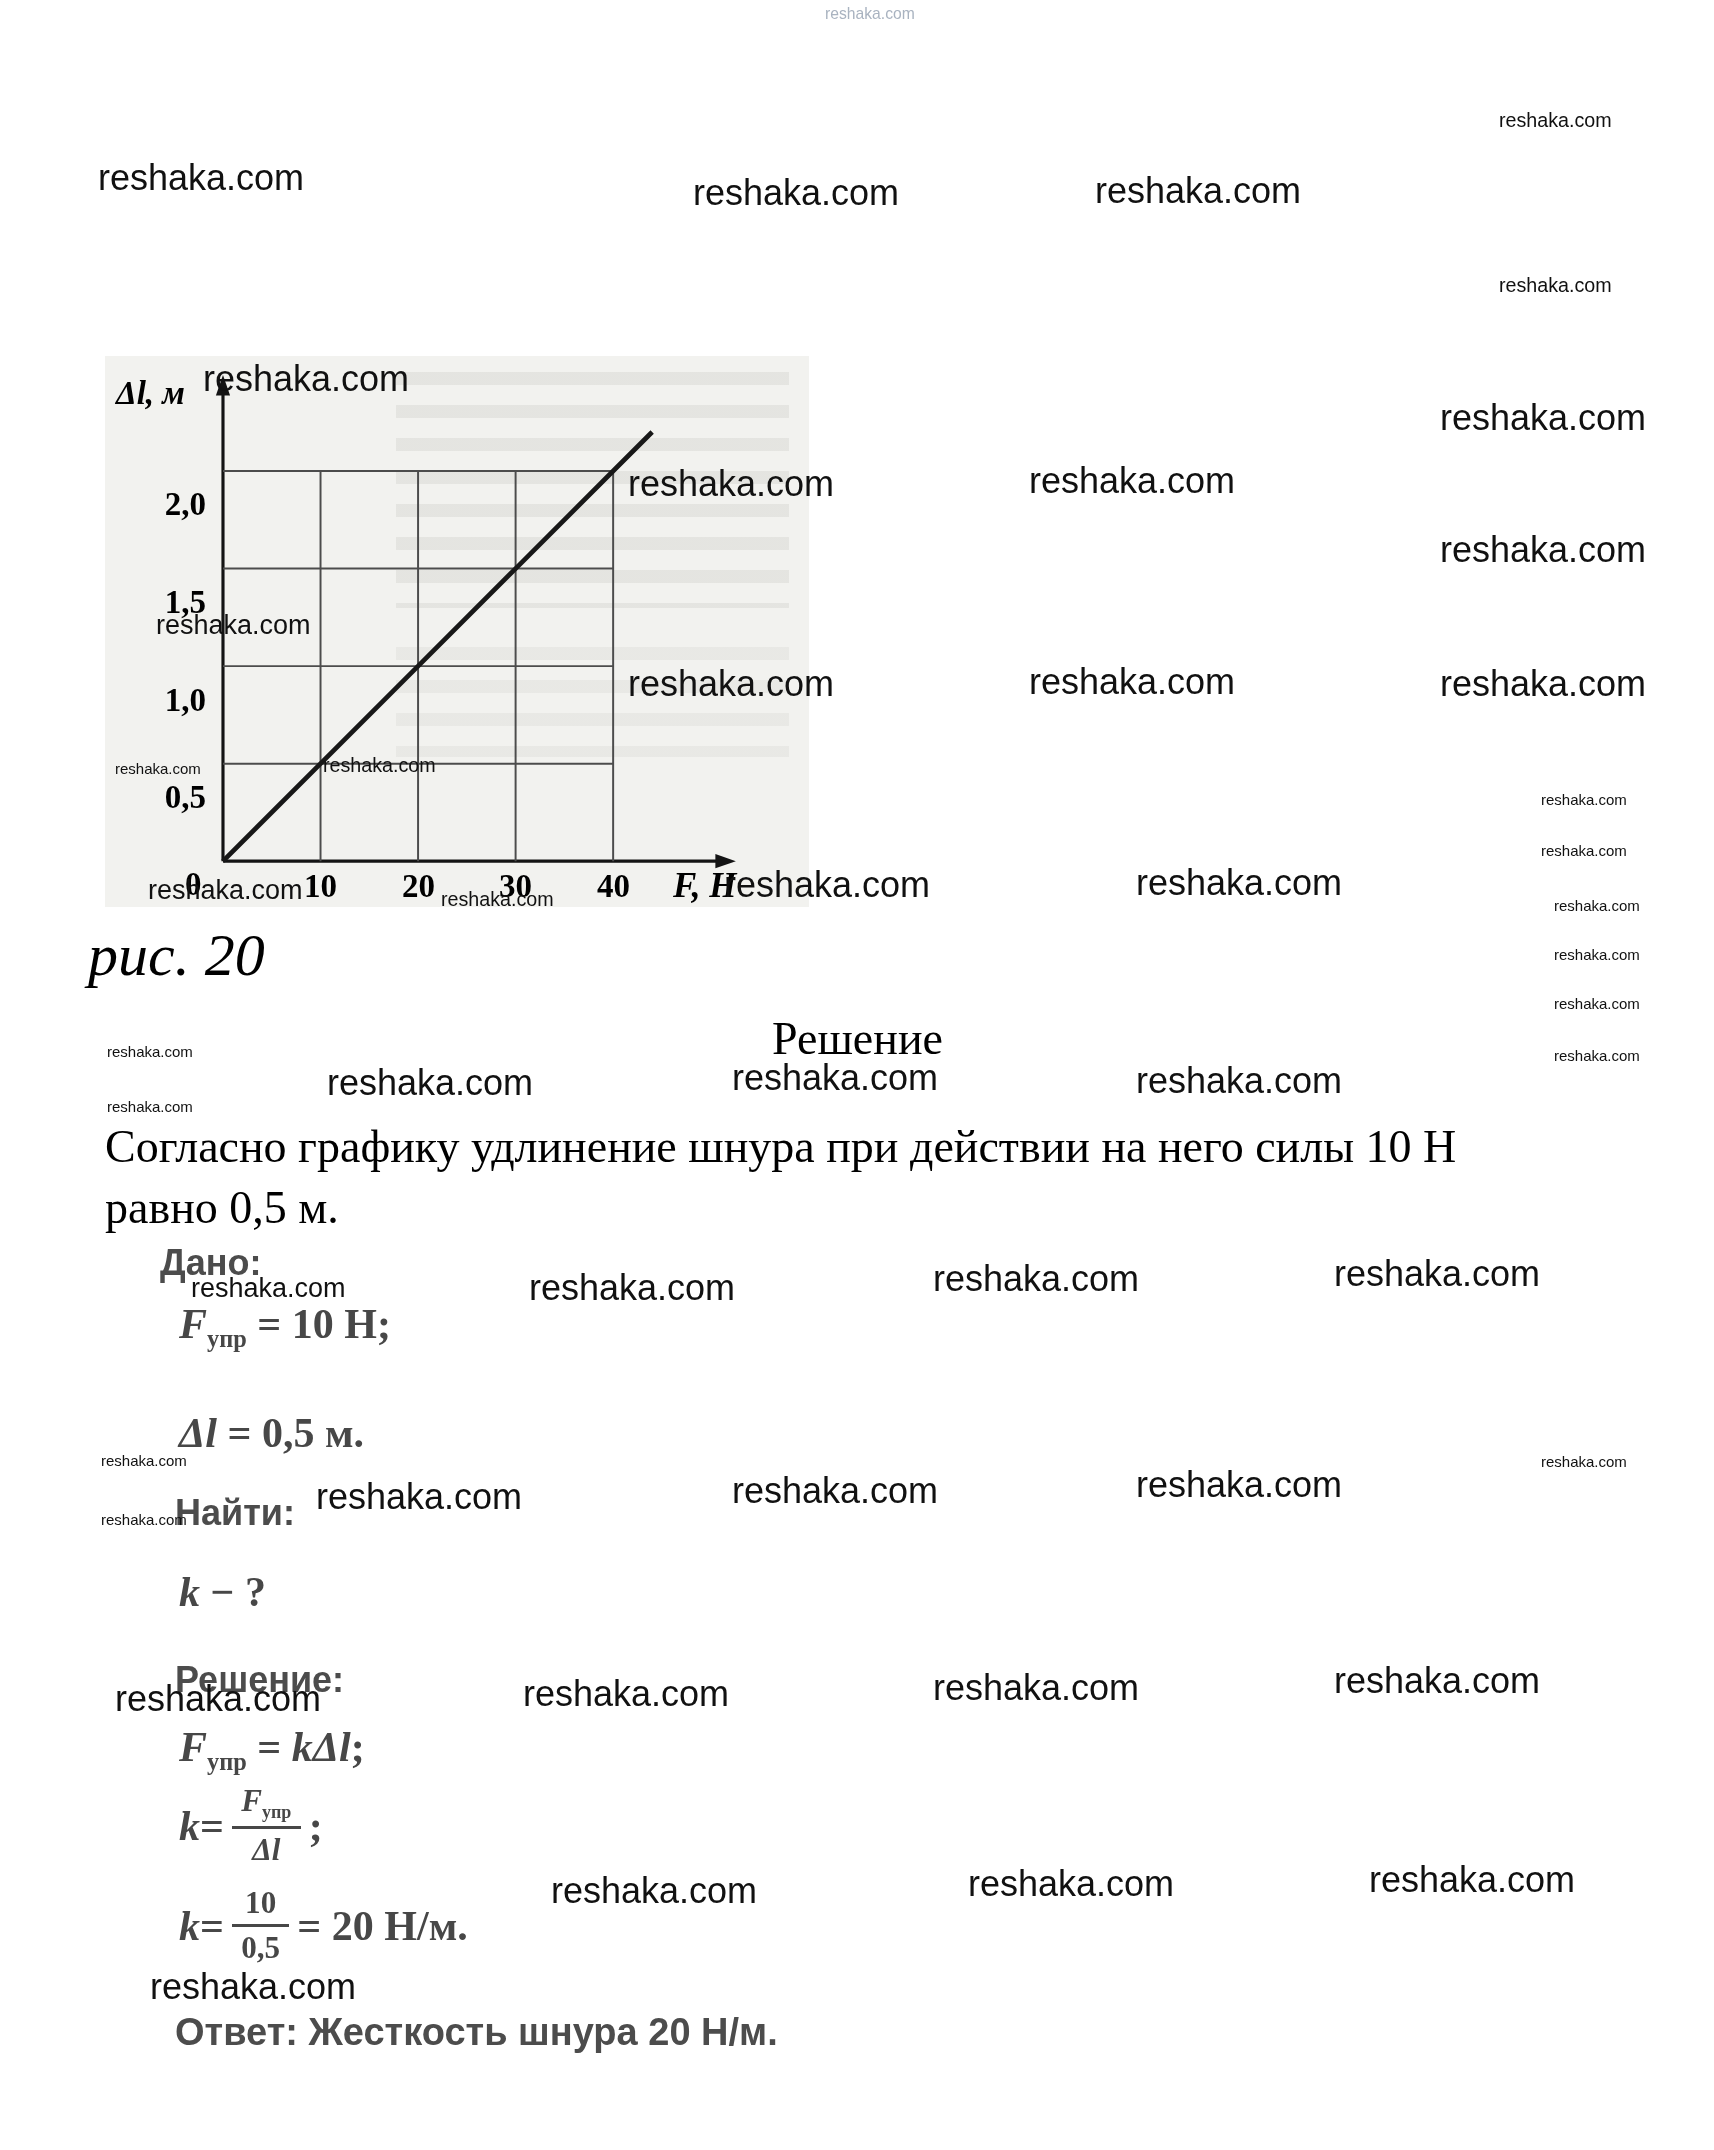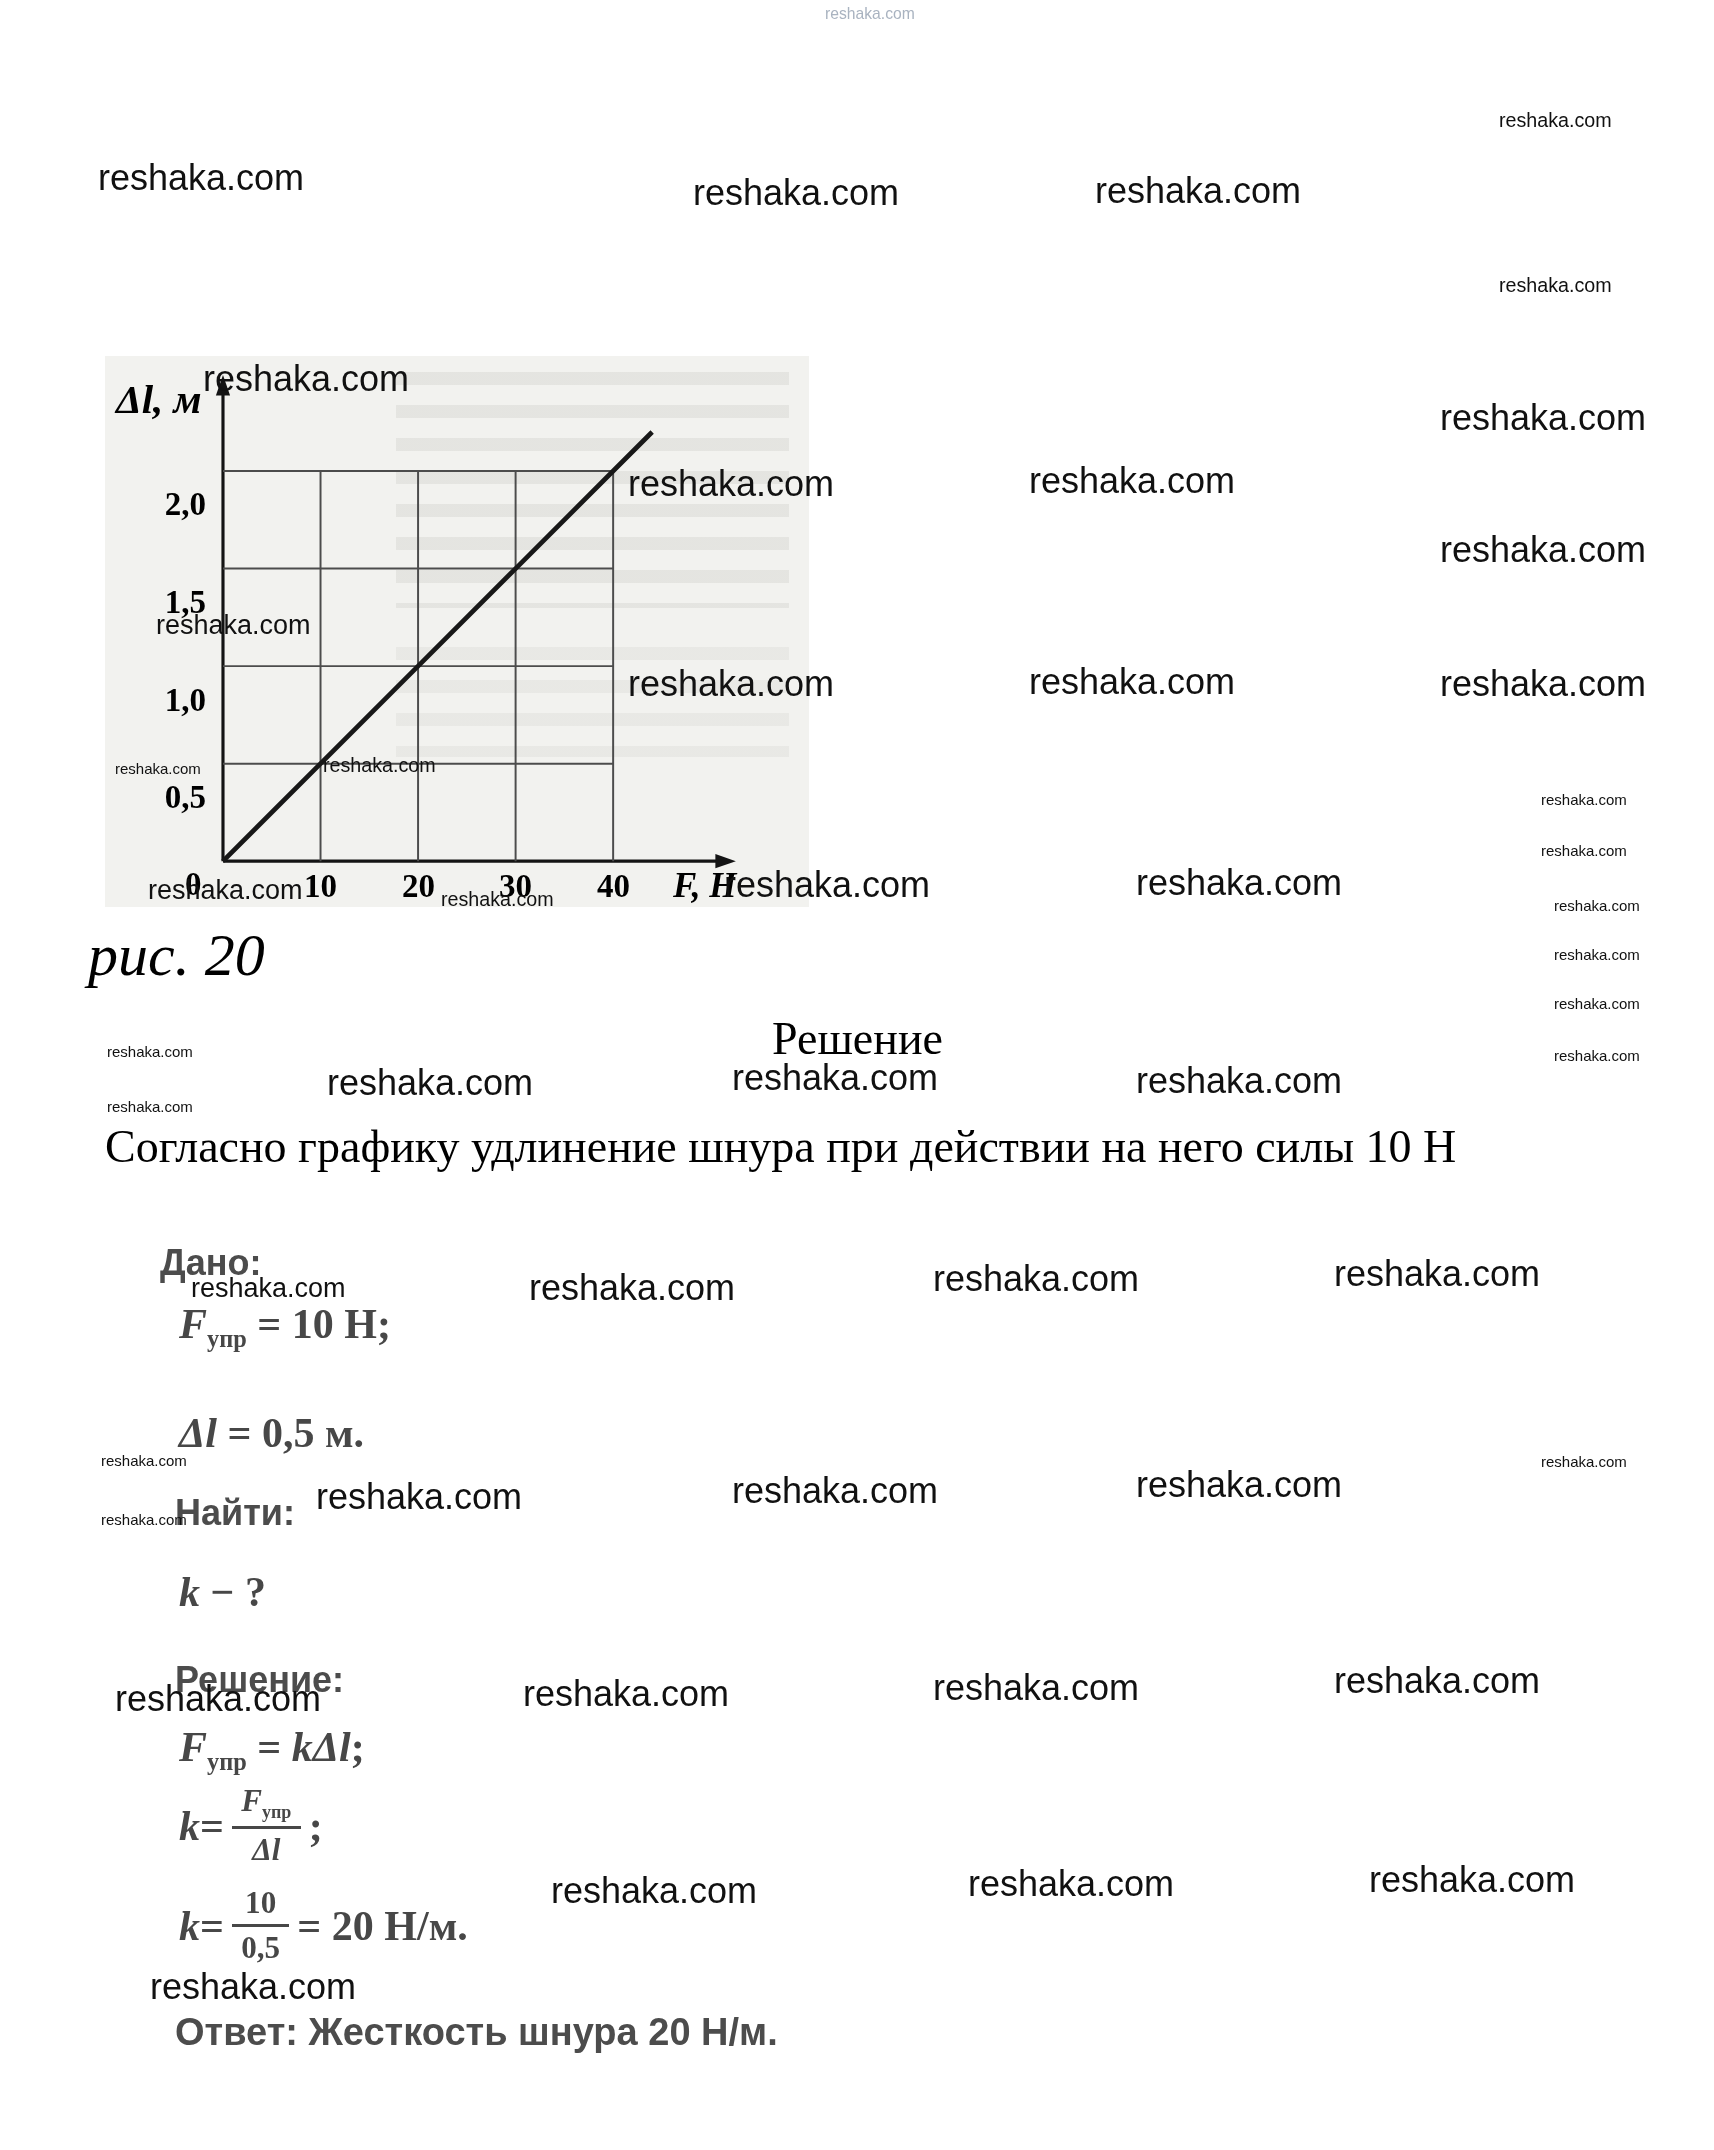--- a/index.html
+++ b/index.html
@@ -37,21 +37,21 @@
   }
   .bleed-1 { left: 291px; top: 15.7px; width: 393px; height: 236px; }
   .bleed-2 { left: 291px; top: 291px; width: 393px; height: 110px; opacity: .7; }
   .chart-box svg { position: absolute; left: 0; top: 0; }
   .axis { stroke: #141414; stroke-width: 4; }
   .axis-arrow { fill: #141414; }
   .grid { stroke: #4c4c4c; stroke-width: 2.5; }
   .dataline { stroke: #181818; stroke-width: 6; fill: none; }
   .ylab {
     position: absolute; left: 11px; top: 19px;
-    font-size: 41px; font-style: italic; font-weight: 700;
+    font-size: 33px; font-style: italic; font-weight: 700;
   }
   .xlab {
     position: absolute; left: 568px; top: 510px;
     font-size: 35px; font-style: italic; font-weight: 700;
   }
   .origin { position: absolute; left: 80px; top: 510px; font-size: 33px; font-weight: 700; }
   .xtick { position: absolute; top: 512px; width: 63px; text-align: center; font-size: 33px; font-weight: 700; }
   .ytick { position: absolute; left: 22px; width: 79px; text-align: right; font-size: 33px; font-weight: 700; margin-top: 36px; }
 
   .fig-caption {
@@ -154,20 +154,21 @@
       <span class="ytick" style="top: 192px;">1,5</span>
       <span class="ytick" style="top: 94px;">2,0</span>
     </div>
 
   <div class="fig-caption">рис. 20</div>
 
   <h2 class="solution-heading">Решение</h2>
 
   <div class="intro">
     <div>Согласно графику удлинение шнура при действии на него силы 10 Н</div>
+    <div>равно 0,5 м.</div>
   </div>
 
   <div class="scan-label pos-given-label">Дано:</div>
 
   <div class="formula pos-given1"><i>F</i><sub>упр</sub><span> = 10 Н;</span></div>
 
   <div class="formula pos-given2"><i>Δl</i><span> = 0,5 м.</span></div>
 
   <div class="scan-label pos-find-label">Найти:</div>
 

